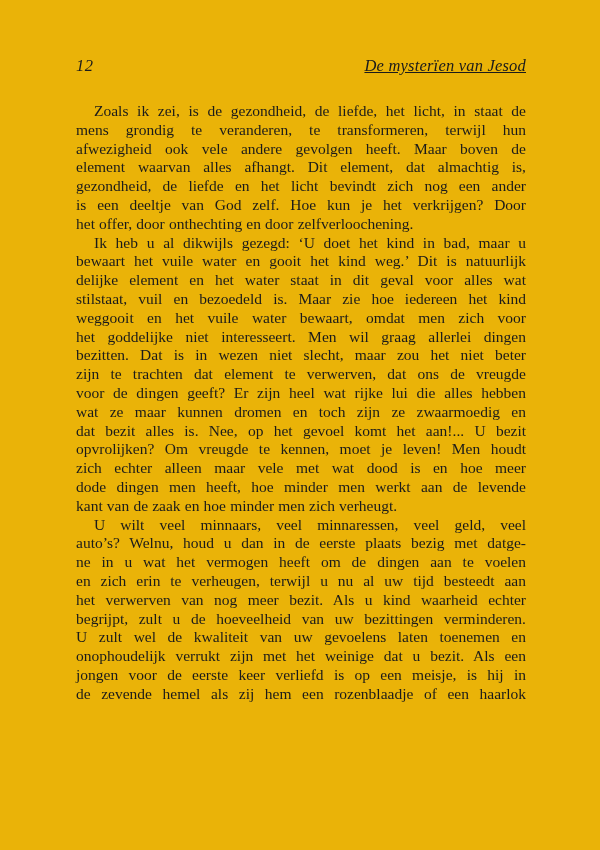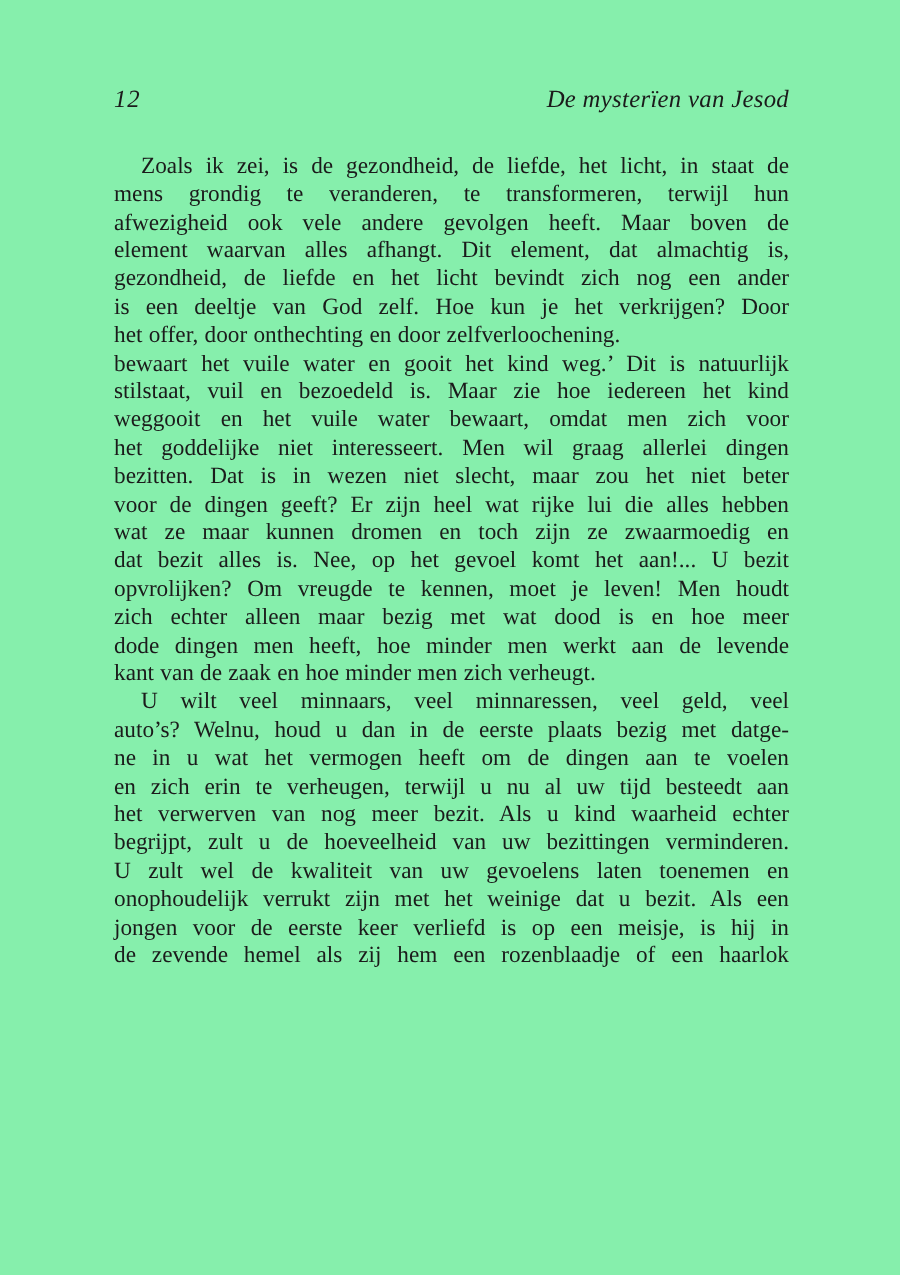--- a/index.html
+++ b/index.html
@@ -4,39 +4,40 @@
 <style>
   html, body {
     margin: 0;
     padding: 0;
     background: #ffffff;
   }
   .page {
     position: relative;
     width: 600px;
     height: 850px;
-    background: #86efac;
+    background: #eab308;
     overflow: hidden;
     font-family: "Liberation Serif", "DejaVu Serif", serif;
     color: #1b1b1b;
   }
   .page-header {
     display: flex;
     justify-content: space-between;
     align-items: baseline;
     margin: 56px 74px 0 76px;
     font-size: 16.5px;
     line-height: 20px;
     font-style: italic;
   }
   .page-number {
     letter-spacing: 0.5px;
   }
   .running-title {
     letter-spacing: 0.2px;
+    text-decoration: underline;
   }
   .page-body {
     margin: 26px 74px 16px 76px;
   }
   .para {
     margin: 0;
   }
   .line {
     font-size: 15.5px;
     line-height: 18.8px;
@@ -64,30 +65,33 @@
       <div class="para">
         <div class="line first">Zoals ik zei, is de gezondheid, de liefde, het licht, in staat de</div>
         <div class="line">mens grondig te veranderen, te transformeren, terwijl hun</div>
         <div class="line">afwezigheid ook vele andere gevolgen heeft. Maar boven de</div>
         <div class="line">element waarvan alles afhangt. Dit element, dat almachtig is,</div>
         <div class="line">gezondheid, de liefde en het licht bevindt zich nog een ander</div>
         <div class="line">is een deeltje van God zelf. Hoe kun je het verkrijgen? Door</div>
         <div class="line para-end">het offer, door onthechting en door zelfverloochening.</div>
       </div>
       <div class="para">
+        <div class="line first">Ik heb u al dikwijls gezegd: ‘U doet het kind in bad, maar u</div>
         <div class="line">bewaart het vuile water en gooit het kind weg.’ Dit is natuurlijk</div>
+        <div class="line">delijke element en het water staat in dit geval voor alles wat</div>
         <div class="line">stilstaat, vuil en bezoedeld is. Maar zie hoe iedereen het kind</div>
         <div class="line">weggooit en het vuile water bewaart, omdat men zich voor</div>
         <div class="line">het goddelijke niet interesseert. Men wil graag allerlei dingen</div>
         <div class="line">bezitten. Dat is in wezen niet slecht, maar zou het niet beter</div>
+        <div class="line">zijn te trachten dat element te verwerven, dat ons de vreugde</div>
         <div class="line">voor de dingen geeft? Er zijn heel wat rijke lui die alles hebben</div>
         <div class="line">wat ze maar kunnen dromen en toch zijn ze zwaarmoedig en</div>
         <div class="line">dat bezit alles is. Nee, op het gevoel komt het aan!... U bezit</div>
         <div class="line">opvrolijken? Om vreugde te kennen, moet je leven! Men houdt</div>
-        <div class="line">zich echter alleen maar bezig met wat dood is en hoe meer</div>
+        <div class="line">zich echter alleen maar vele met wat dood is en hoe meer</div>
         <div class="line">dode dingen men heeft, hoe minder men werkt aan de levende</div>
         <div class="line para-end">kant van de zaak en hoe minder men zich verheugt.</div>
       </div>
       <div class="para">
         <div class="line first">U wilt veel minnaars, veel minnaressen, veel geld, veel</div>
         <div class="line">auto’s? Welnu, houd u dan in de eerste plaats bezig met datge-</div>
         <div class="line">ne in u wat het vermogen heeft om de dingen aan te voelen</div>
         <div class="line">en zich erin te verheugen, terwijl u nu al uw tijd besteedt aan</div>
         <div class="line">het verwerven van nog meer bezit. Als u kind waarheid echter</div>
         <div class="line">begrijpt, zult u de hoeveelheid van uw bezittingen verminderen.</div>

